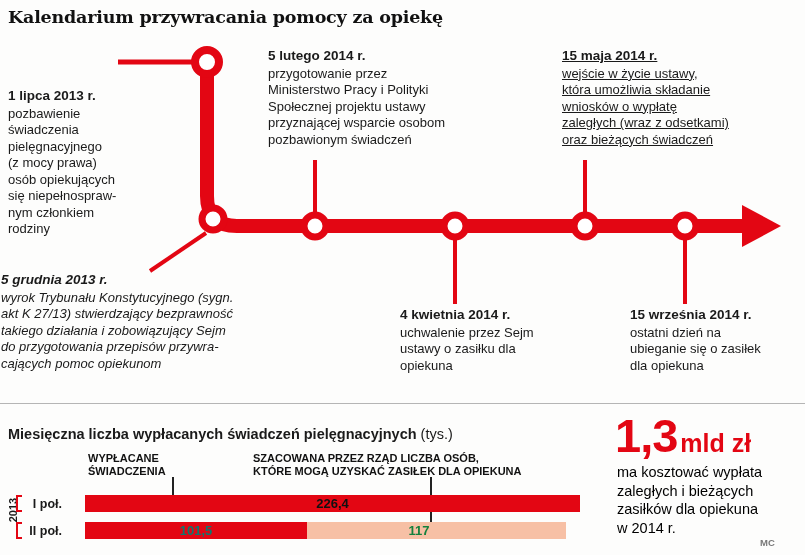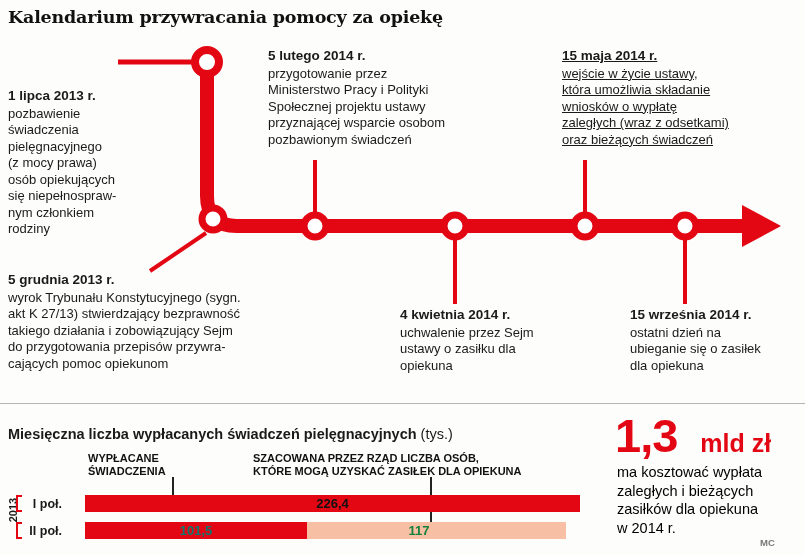--- a/index.html
+++ b/index.html
@@ -12,21 +12,21 @@
     font-family:"DejaVu Serif", serif;
     font-size:17.5px; font-weight:bold; color:#111; letter-spacing:-0.2px;
   }
 
   .tl-svg { position:absolute; left:0; top:0; pointer-events:none; }
 
   .event { position:absolute; font-size:13px; line-height:16.5px; color:#1a1a1a; }
   .event .date { font-weight:bold; font-size:13.5px; margin-bottom:1px; white-space:nowrap; }
   .event .body { white-space:pre-line; }
   .e1 { left:8px;   top:48px;  width:160px;margin-top:40px; }
-  .e2 { left:8px;   top:272px; width:285px; }
+  .e2 { left:1px;   top:272px; width:285px;font-style:italic; }
   .e3 { left:268px; top:48px;  width:245px; }
   .e4 { left:400px; top:307px; width:180px; }
   .e5 { left:562px; top:48px;  width:240px;text-decoration:underline; }
   .e6 { left:630px; top:307px; width:170px; }
 
   .divider { position:absolute; left:0; top:403px; width:805px; height:1px; background:#b5b5b5; }
 
   .chart-title { position:absolute; left:8px; top:426px; font-size:14.5px; }
   .chart-title .bold { font-weight:bold; }
 
@@ -52,21 +52,21 @@
   .bar1    { left:85px;  top:495px; width:495px; background:#e30613; }
   .bar2red { left:85px;  top:522px; width:222px; background:#e30613; }
   .bar2lt  { left:307px; top:522px; width:259px; background:#f7c0a5; }
   .bar-val { position:absolute; font-size:13px; font-weight:bold; text-align:center; line-height:17px; }
   .v1 { left:85px;  top:495px; width:495px; color:#111; }
   .v2 { left:85px;  top:522px; width:222px; color:#0f766e; }
   .v3 { left:307px; top:522px; width:224px; color:#15803d; }
 
   .big { position:absolute; left:615px; top:408px; display:flex; align-items:baseline; color:#e30613; }
   .big .num  { font-size:47px; font-weight:bold; letter-spacing:-1px; }
-  .big .unit { font-size:25px; font-weight:bold; margin-left:23px; }
+  .big .unit { font-size:25px; font-weight:bold; margin-left:3px; }
   .big-caption { position:absolute; left:617px; top:463px; width:185px;
     font-size:14.5px; line-height:18.5px; white-space:pre-line; color:#000000; }
 
   .credit { position:absolute; left:760px; top:537px; font-size:9.5px; font-weight:bold; color:#787878; }
 </style>
 </head>
 <body>
 
 <div class="canvas">
 

